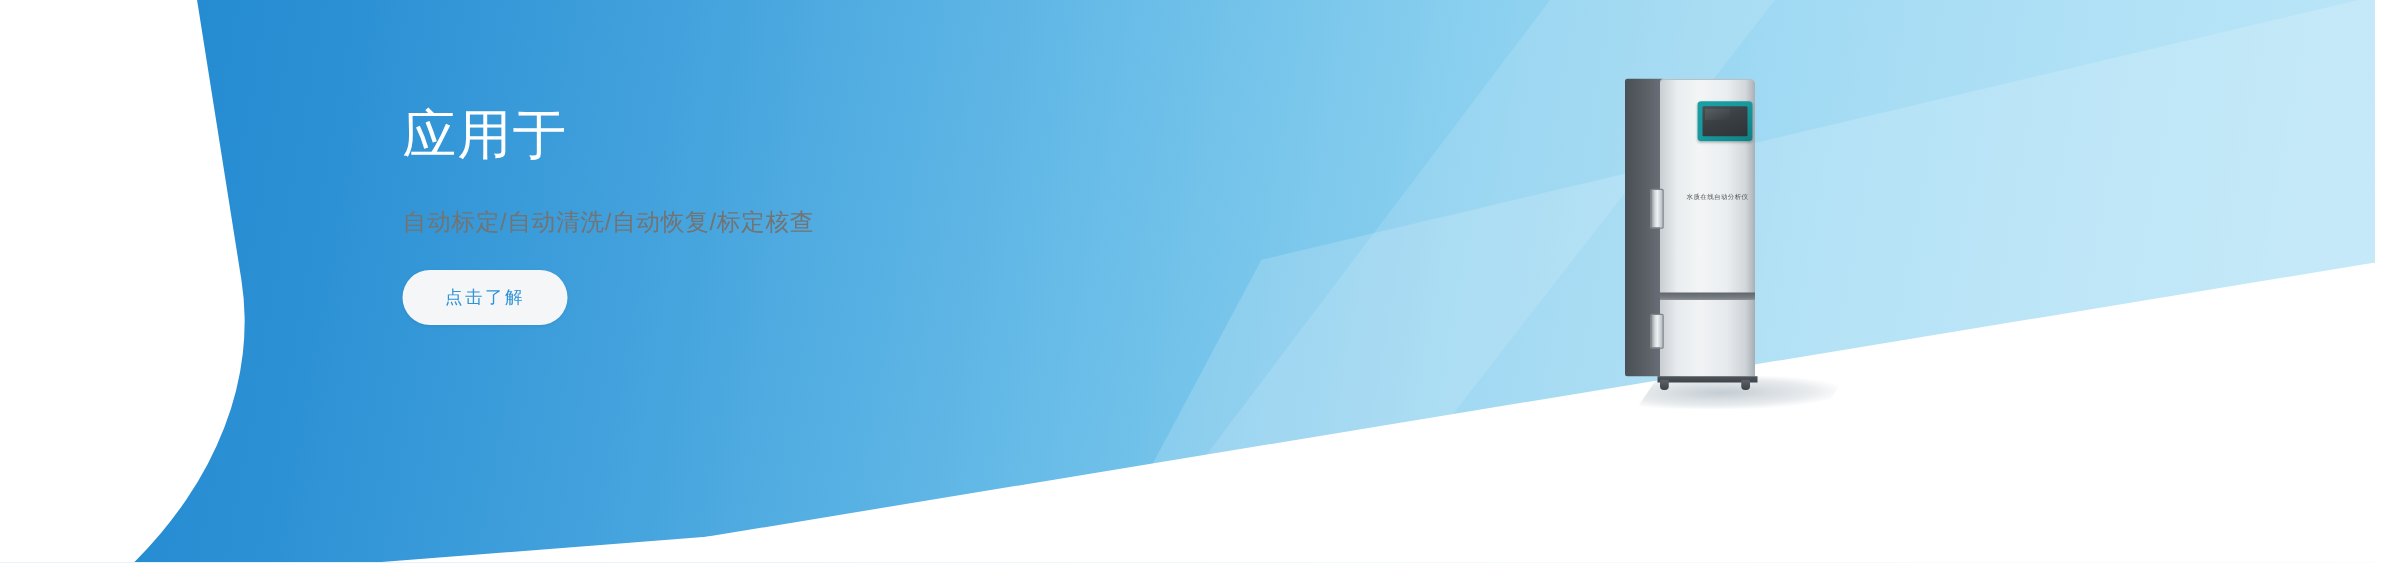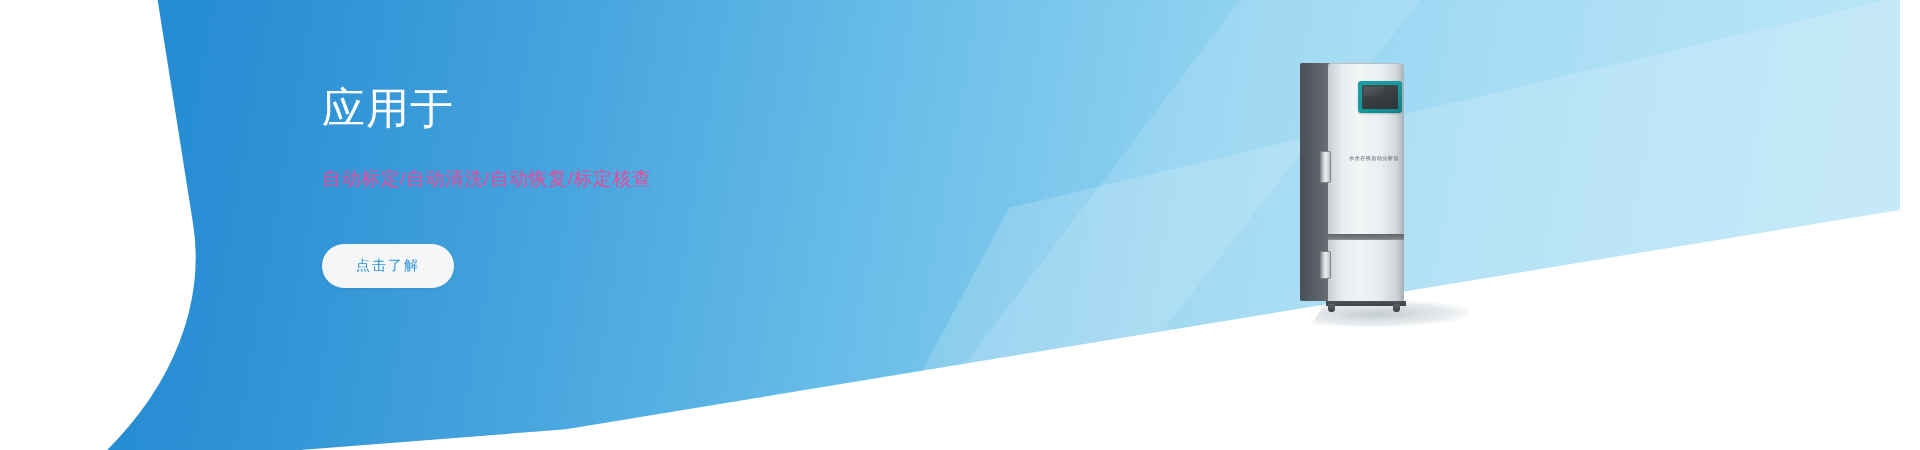--- a/index.html
+++ b/index.html
@@ -109,30 +109,30 @@
     color: #ffffff;
     font-size: 43px;
     line-height: 58px;
     font-weight: 400;
     letter-spacing: 1px;
     white-space: nowrap;
   }
   .headline .l2 { display: block; }
   .subtitle {
     margin-top: 26px;
-    color: #ec4899;
+    color: #737373;
     font-size: 19px;
     line-height: 26px;
     letter-spacing: 0.5px;
     font-weight: 400;
     white-space: nowrap;
   }
   .cta {
     display: inline-block;
-    margin-top: 52px;
+    margin-top: 24px;
     background: #f4f6f7;
     color: #2f93d8;
     font-size: 14px;
     letter-spacing: 2px;
     padding: 13px 34px;
     border: none;
     border-radius: 24px;
     cursor: pointer;
     box-shadow: 0 1px 3px rgba(0,0,0,0.07);
     font-family: "Liberation Sans", "DejaVu Sans", sans-serif;

